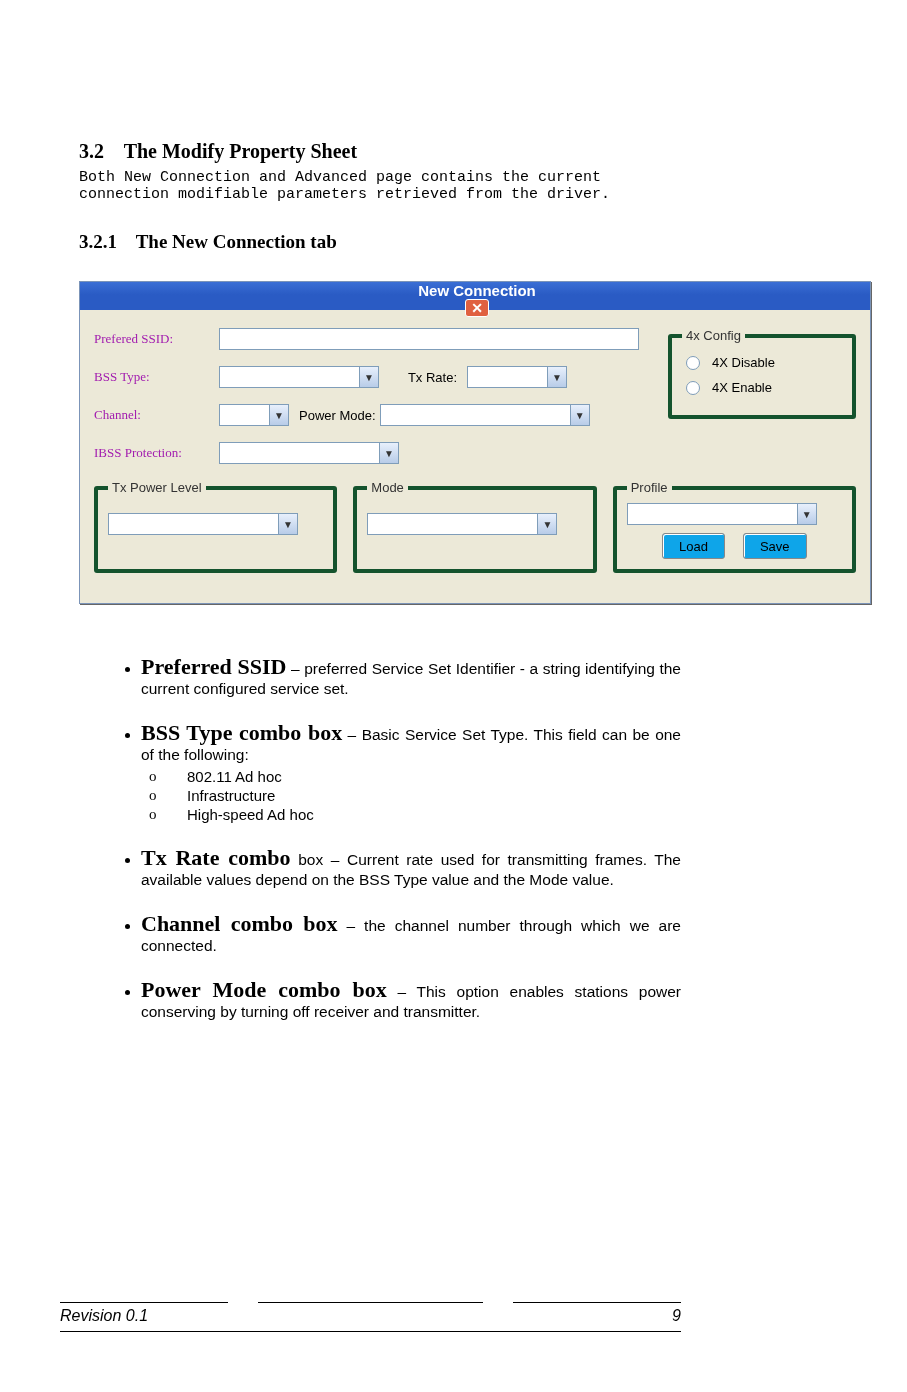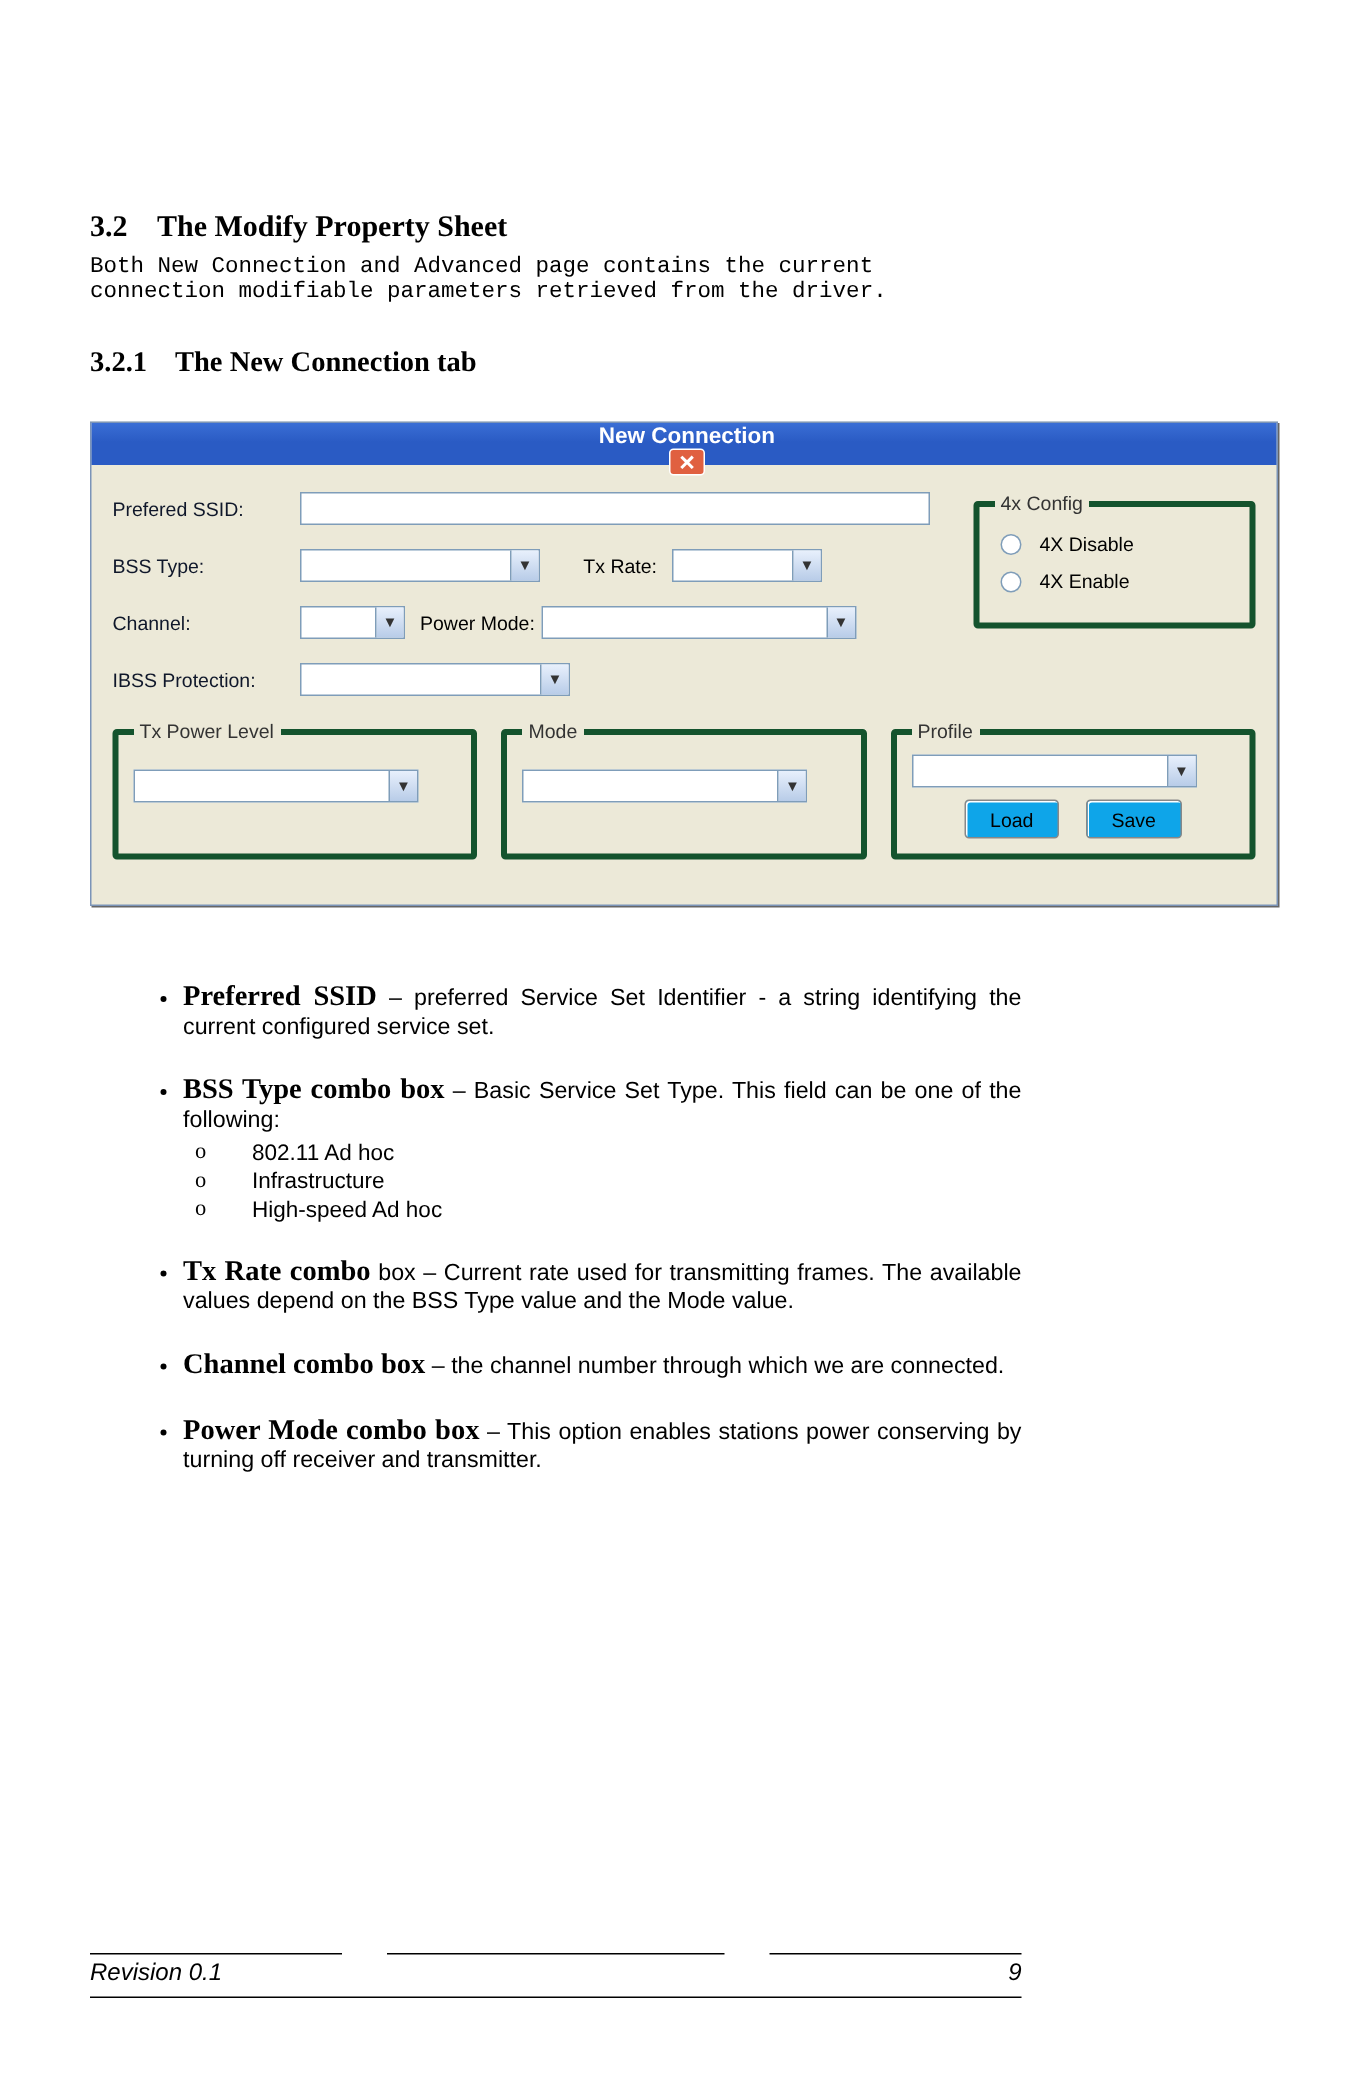--- a/index.html
+++ b/index.html
@@ -6,21 +6,21 @@
     font-family: "Times New Roman", serif;
     margin: 0;
     padding: 0;
     background: #fff;
     color: #000;
   }
   .page {
     width: 741px;
     min-height: 1392px;
     box-sizing: border-box;
-    padding: 140px 60px 40px 60px;
+    padding: 140px 60px 40px 79px;
     position: relative;
   }
   h2.section {
     font-size: 20px;
     font-weight: bold;
     margin: 0 0 6px 0;
   }
   .intro {
     font-size: 15px;
     font-family: Liberation Mono, monospace;
@@ -70,21 +70,22 @@
     padding: 18px 14px 30px 14px;
     position: relative;
   }
   .row {
     display: flex;
     align-items: center;
     margin-bottom: 16px;
   }
   .lbl {
     width: 125px;
-    color: #0f172a;
+    color: #a21caf;
+    font-family: Liberation Serif, serif;
   }
   .txtin {
     height: 22px;
     background: #fff;
     border: 1px solid #7f9db9;
     box-sizing: border-box;
   }
   .combo {
     height: 22px;
     background: #fff;
@@ -173,21 +174,21 @@
     font-family: Arial, sans-serif;
     font-size: 15.5px;
     text-align: justify;
   }
   ul.features > li {
     margin-bottom: 22px;
   }
   ul.features > li .term {
     font-family: "Times New Roman", serif;
     font-weight: bold;
-    font-size: 19px;
+    font-size: 22px;
   }
   ul.sub {
     list-style: none;
     padding-left: 8px;
     margin: 4px 0 0 0;
   }
   ul.sub li {
     display: flex;
     gap: 24px;
     margin: 2px 0;

